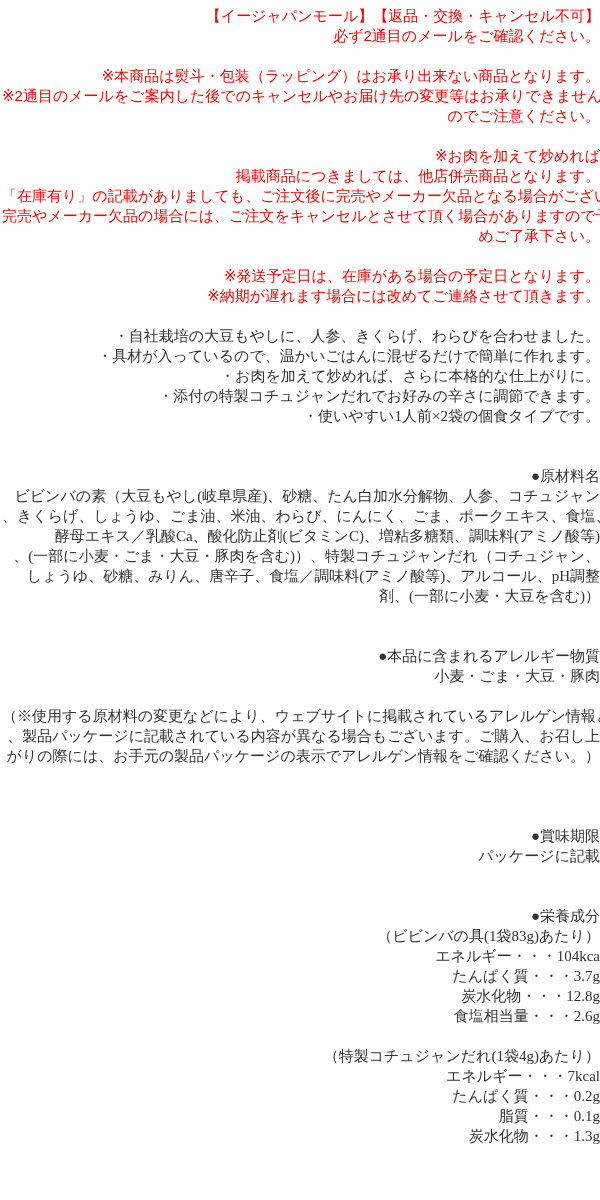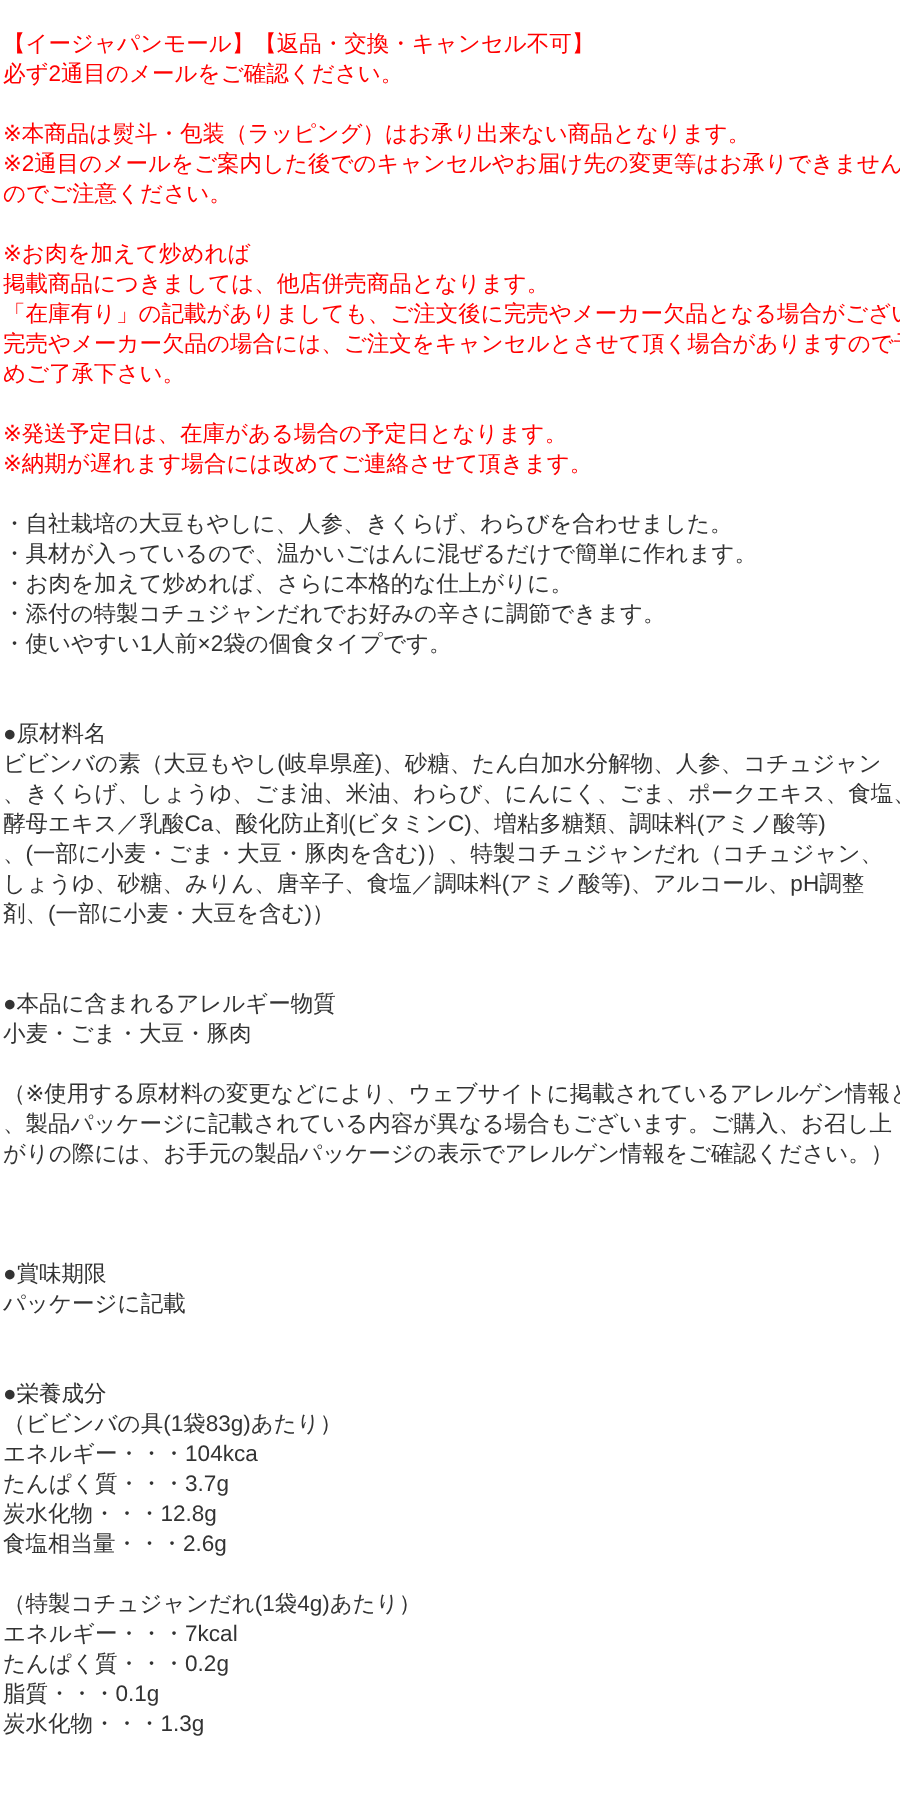--- a/index.html
+++ b/index.html
@@ -7,29 +7,29 @@
     --black-text:#333333;
     --background:#ffffff;
   }
   html,body{margin:0;padding:0;}
   body{
     width:600px;height:1200px;
     background:var(--background);
     overflow:hidden;
     font-family:"Liberation Sans","DejaVu Sans",sans-serif;
   }
-  .wrap{padding:20px 0 0 2px;}
+  .wrap{padding:6px 0 0 2px;text-align:right;}
   .line{
     height:20px;line-height:20px;
     font-size:15px;
     white-space:pre;
     letter-spacing:0px;
   }
   .red .line{color:var(--red-text);}
-  .blk .line{color:var(--black-text);}
+  .blk .line{color:var(--black-text);font-family:Liberation Serif, serif;}
   .gap{width:100%;}
   .g1{height:20px;}
   .g2{height:40px;}
   .g3{height:60px;}
 </style>
 </head>
 <body>
 
 <div class="wrap">
 

